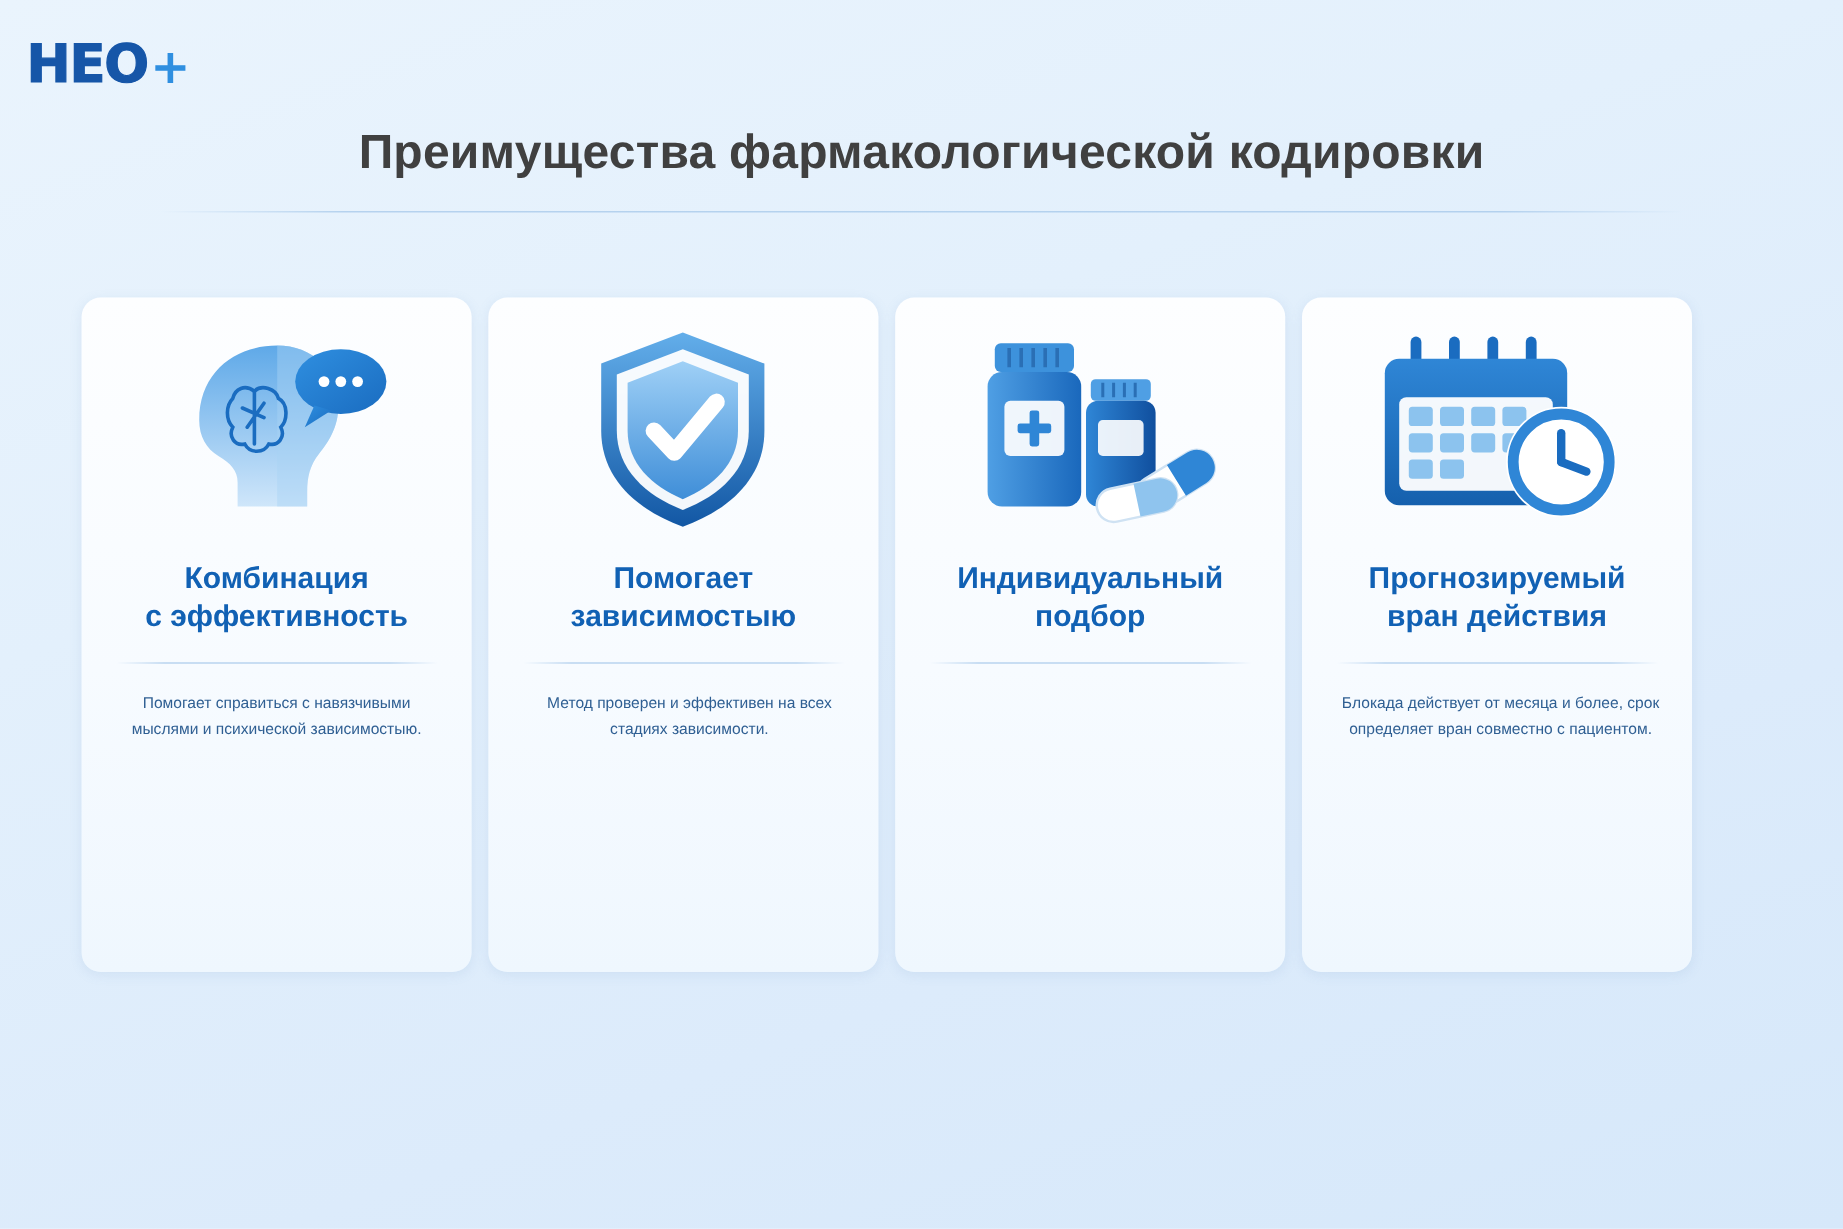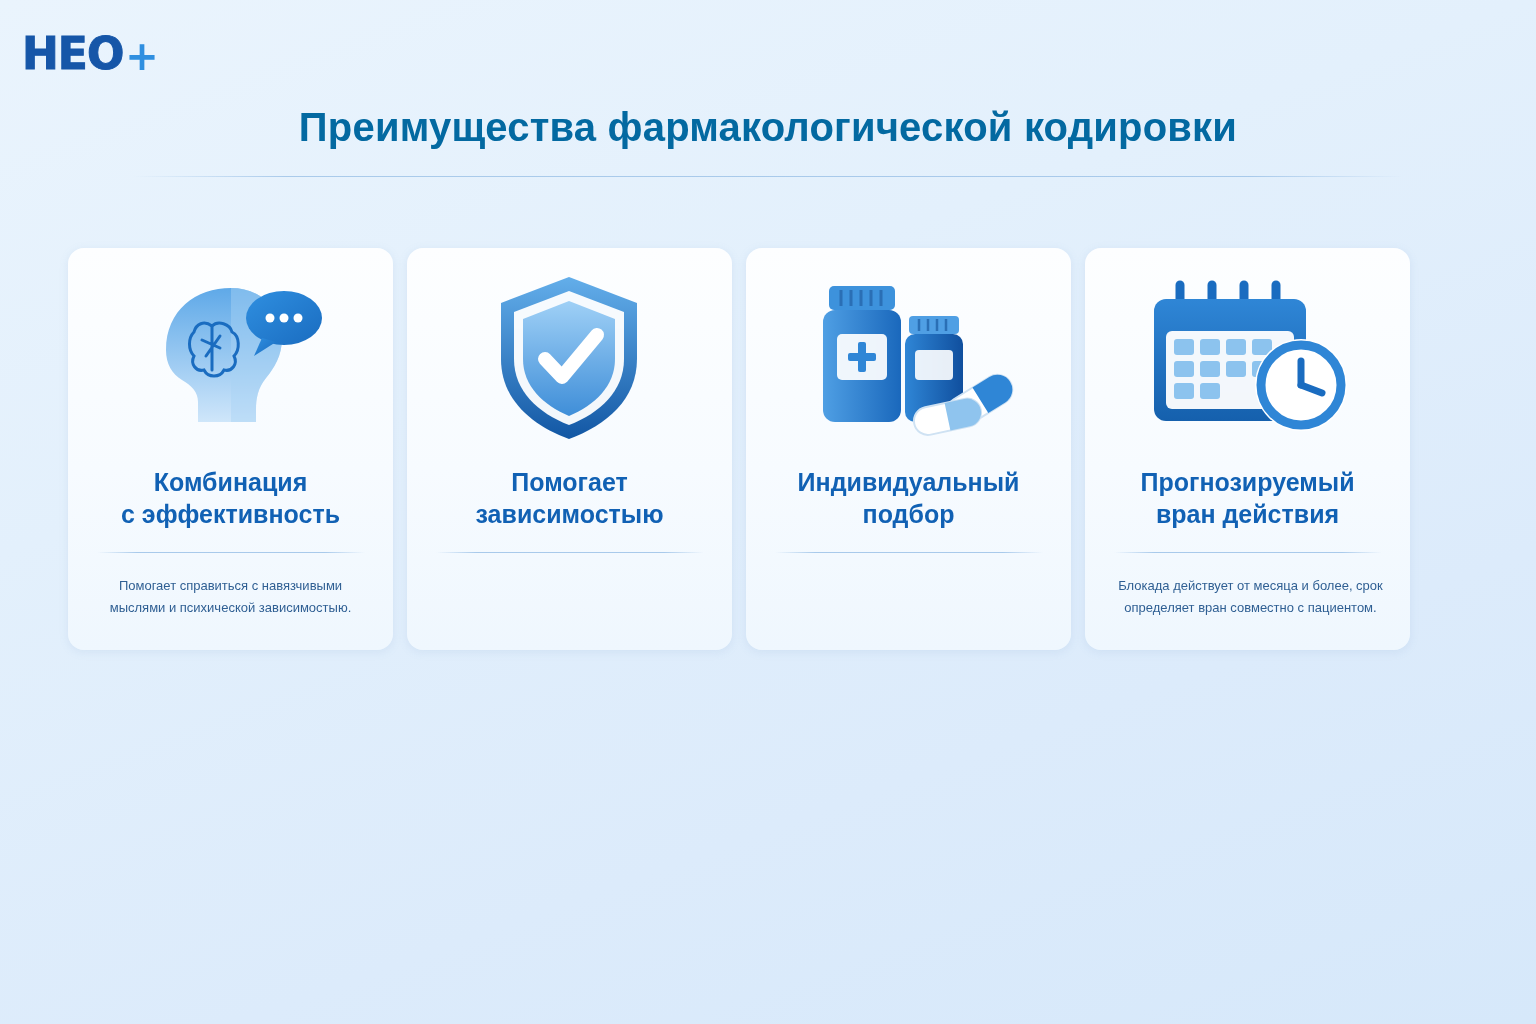--- a/index.html
+++ b/index.html
@@ -46,21 +46,21 @@
   .title-wrap {
     position: absolute;
     top: 105px;
     left: 0;
     width: 100%;
     text-align: center;
   }
   .title {
     font-size: 40px;
     font-weight: bold;
-    color: #0369a1;
+    color: #404040;
     letter-spacing: 0.2px;
     font-family: "Liberation Sans", sans-serif;
   }
   .title-rule {
     margin: 26px auto 0 auto;
     width: 1270px;
     height: 1px;
     background: linear-gradient(to right, rgba(120,170,220,0), rgba(120,170,220,0.55) 12%, rgba(120,170,220,0.55) 88%, rgba(120,170,220,0));
   }
 
@@ -68,21 +68,21 @@
   .cards {
     position: absolute;
     top: 248px;
     left: 68px;
     width: 1400px;
     display: flex;
     gap: 14px;
   }
   .card {
     width: 325px;
-    height: 402px;
+    height: 562px;
     border-radius: 16px;
     background: linear-gradient(180deg, #fdfeff 0%, #f7fbff 55%, #eff7fe 100%);
     box-shadow: 0 2px 10px rgba(110,150,195,0.13);
     display: flex;
     flex-direction: column;
     align-items: center;
     padding: 0 14px;
     box-sizing: border-box;
   }
   .icon-box {
@@ -189,20 +189,21 @@
         <path d="M82 24 L137 45 L137 92 C137 124 113 146 82 158 C51 146 27 124 27 92 L27 45 Z" fill="#ffffff" opacity="0.95"></path>
         <path d="M82 34 L128 52 L128 92 C128 119 108 138 82 149 C56 138 36 119 36 92 L36 52 Z" fill="url(#g2b)"></path>
         <path d="M58 92 L75 110 L110 68" stroke="#ffffff" stroke-width="14" fill="none" stroke-linecap="round" stroke-linejoin="round"></path>
       </svg>
     </div>
     <div class="card-title">
       <span>Помогает</span><br>
       <span>зависимостыю</span>
     </div>
     <div class="card-rule"></div>
+    <div class="card-text">Метод проверен и эффективен на всех стадиях зависимости.</div>
   </div>
 
   <div class="card">
     <div class="icon-box">
       <svg width="215" height="170" viewBox="0 0 215 170">
         <defs>
           <linearGradient id="g3a" x1="0" y1="0" x2="1" y2="0">
             <stop offset="0" stop-color="#4f9fe4"></stop>
               <stop offset="1" stop-color="#1a68bc"></stop>
           </linearGradient>

